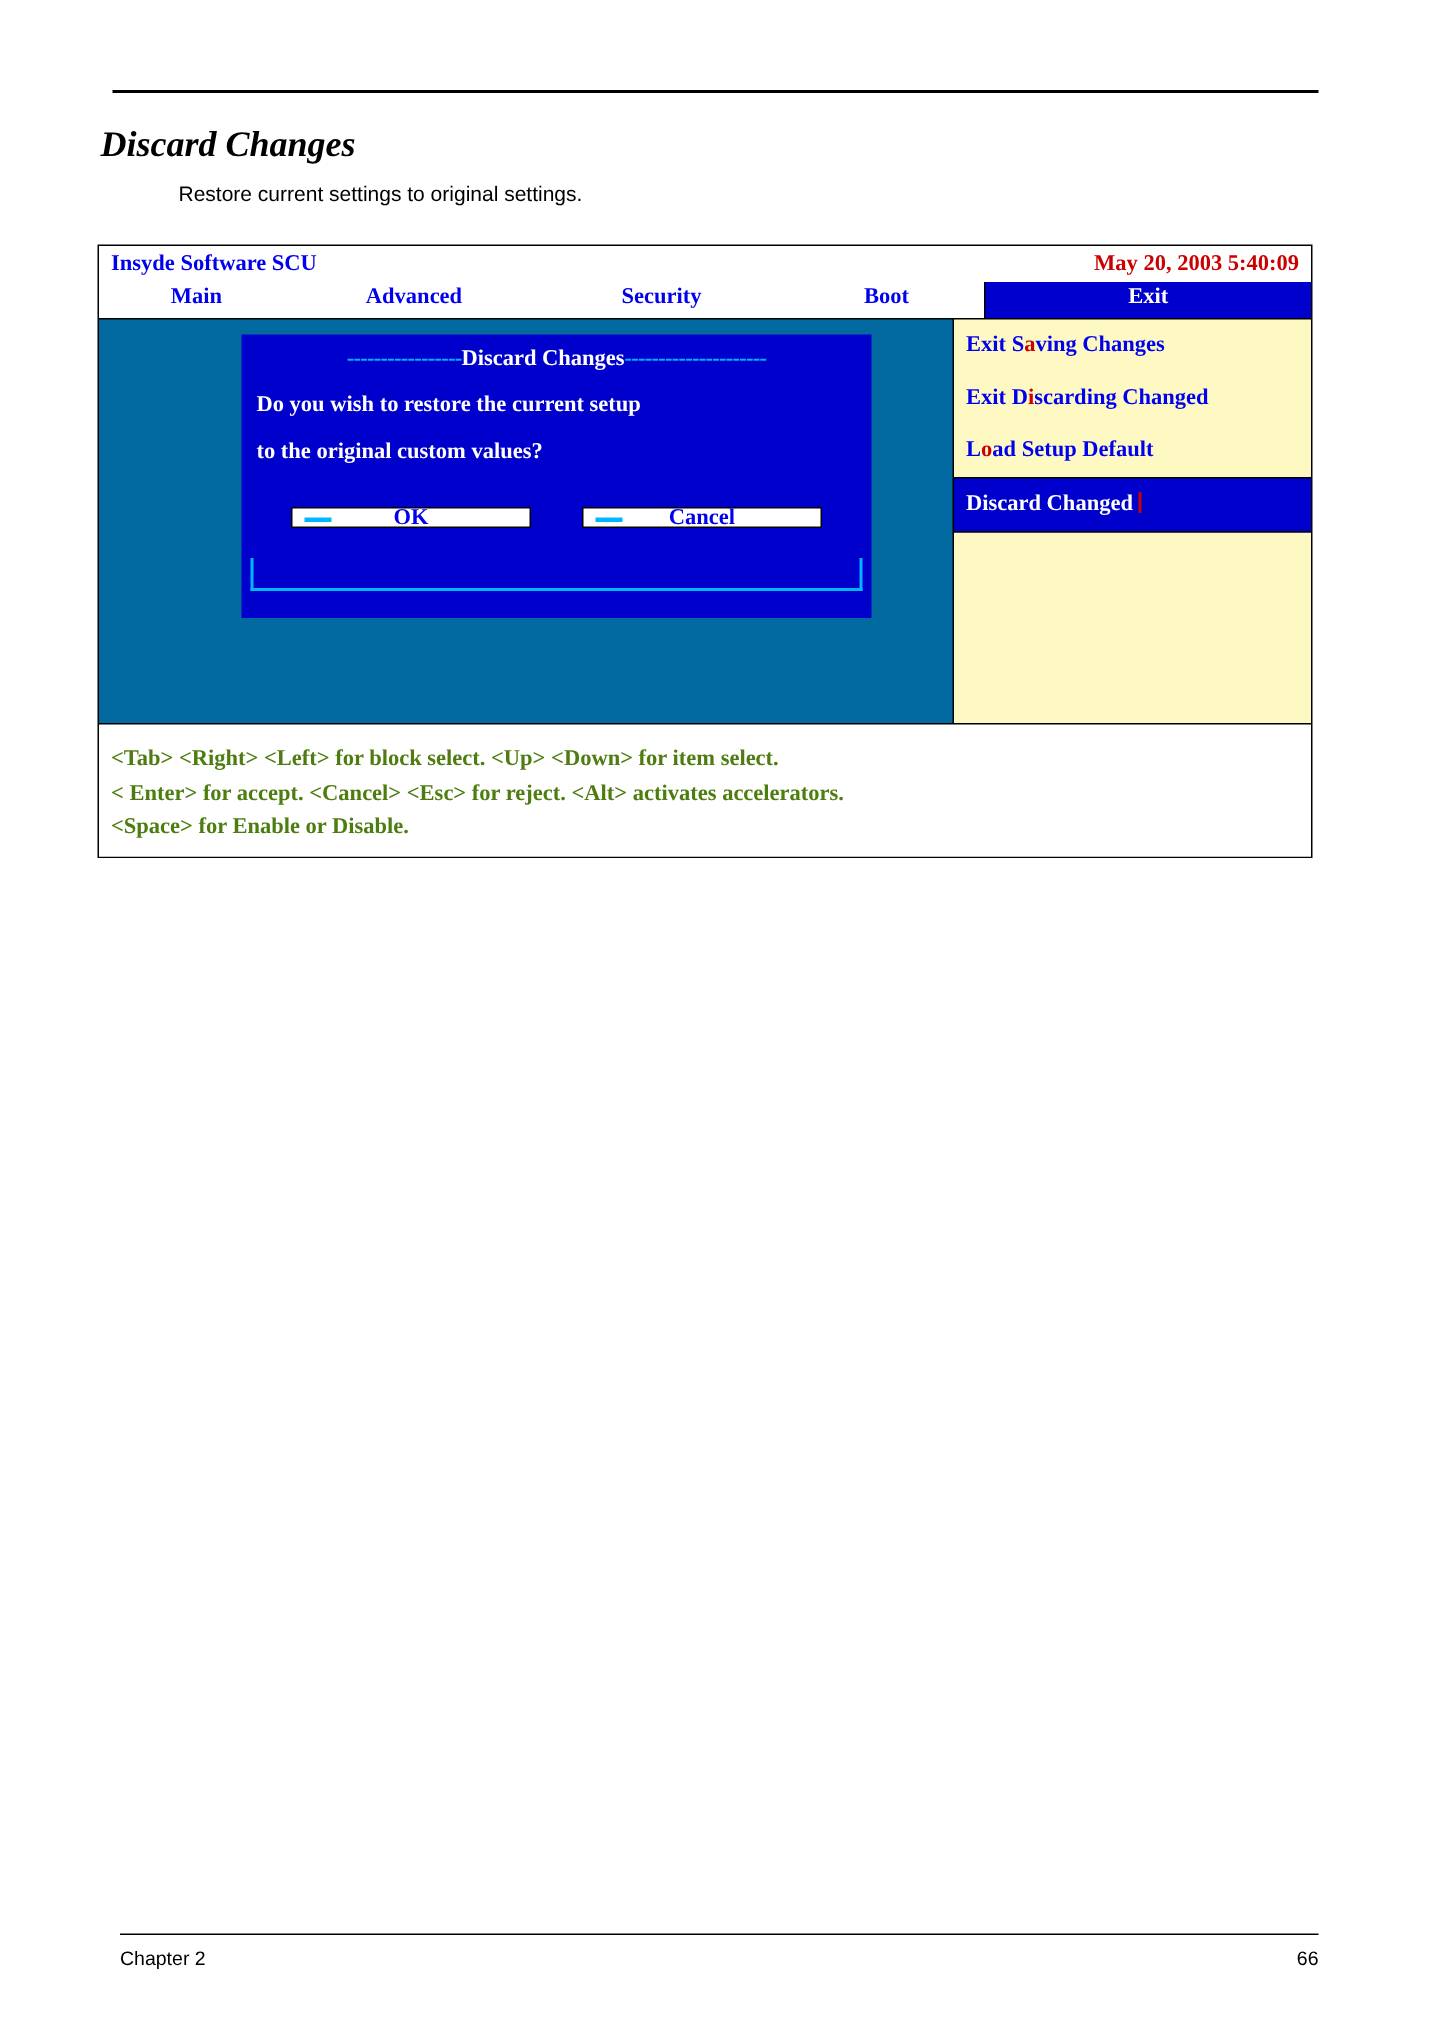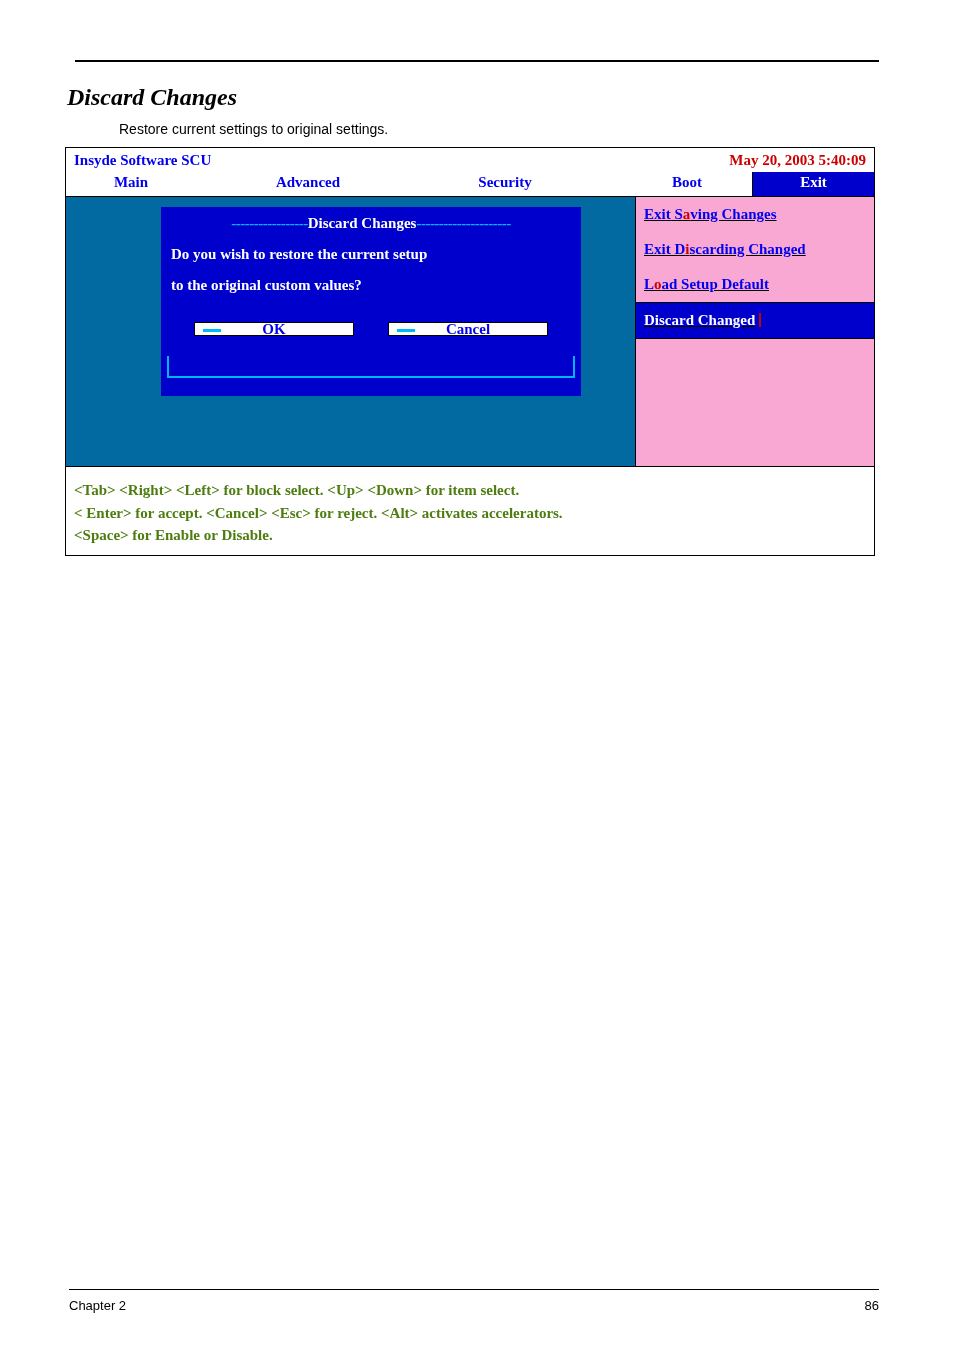--- a/index.html
+++ b/index.html
@@ -19,21 +19,21 @@
     font-size: 24px;
     color: #000;
     margin-left: -8px;
     margin-bottom: 10px;
   }
   .section-desc {
     font-family: Arial, Helvetica, sans-serif;
     font-size: 14px;
     color: #000;
     margin-left: 44px;
-    margin-bottom: 10px;
+    margin-bottom: 26px;
   }
 
   .bios-outer {
     width: 810px;
     margin-left: -10px;
     border: 1px solid #000;
     background: #fff;
     font-family: "Times New Roman", Times, serif;
   }
   .bios-top-row {
@@ -52,21 +52,20 @@
     display: flex;
     height: 24px;
     font-size: 15px;
     font-weight: bold;
   }
   .menu-row .tabs-left {
     display: flex;
     flex: 1;
     background: #fff;
     color: #0000ee;
-    gap: 32px;
   }
   .menu-row .tabs-left .tab {
     text-align: center;
     padding-top: 2px;
   }
   .menu-row .tabs-left .t1 { flex: 0 0 130px; }
   .menu-row .tabs-left .t2 { flex: 0 0 160px; }
   .menu-row .tabs-left .t3 { flex: 0 0 170px; }
   .menu-row .tabs-left .t4 { flex: 0 0 130px; }
   .menu-row .exit-tab {
@@ -84,23 +83,22 @@
   .bios-left {
     flex: 1;
     position: relative;
     height: 270px;
     background: #0369a1;
     border-top: 1px solid #000;
     border-right: 1px solid #000;
   }
   .bios-right {
     width: 238px;
-    background: #f9a8d4;
-    border-top: 1px solid #000;
-    text-decoration: underline;
+    background: #fef9c3;
+    border-top: 1px solid #000;
   }
   .right-item {
     font-size: 15px;
     font-weight: bold;
     color: #0000ee;
     padding: 9px 8px;
   }
   .right-item .hot { color: #cc0000; }
   .right-item.sel {
     background: #0000cc;
@@ -179,21 +177,21 @@
     background: #fff;
     padding: 12px 8px 8px 8px;
     font-size: 15px;
     font-weight: bold;
     color: #4d7c0f;
     line-height: 1.5;
   }
 
   .footer {
     position: absolute;
-    left: 69px;
+    left: 80px;
     right: 75px;
     bottom: 38px;
   }
   .hr-bot {
     border: none;
     border-top: 1px solid #000;
     margin-bottom: 8px;
   }
   .footer-row {
     display: flex;
@@ -272,15 +270,15 @@
     <div>&lt; Enter&gt; for accept. &lt;Cancel&gt; &lt;Esc&gt; for reject. &lt;Alt&gt; activates accelerators.</div>
     <div>&lt;Space&gt; for Enable or Disable.</div>
   </div>
 
 </div>
 
 <div class="footer">
   <hr class="hr-bot">
   <div class="footer-row">
     <span>Chapter 2</span>
-    <span>86</span>
+    <span>66</span>
   </div>
 </div>
 
 </body></html>

